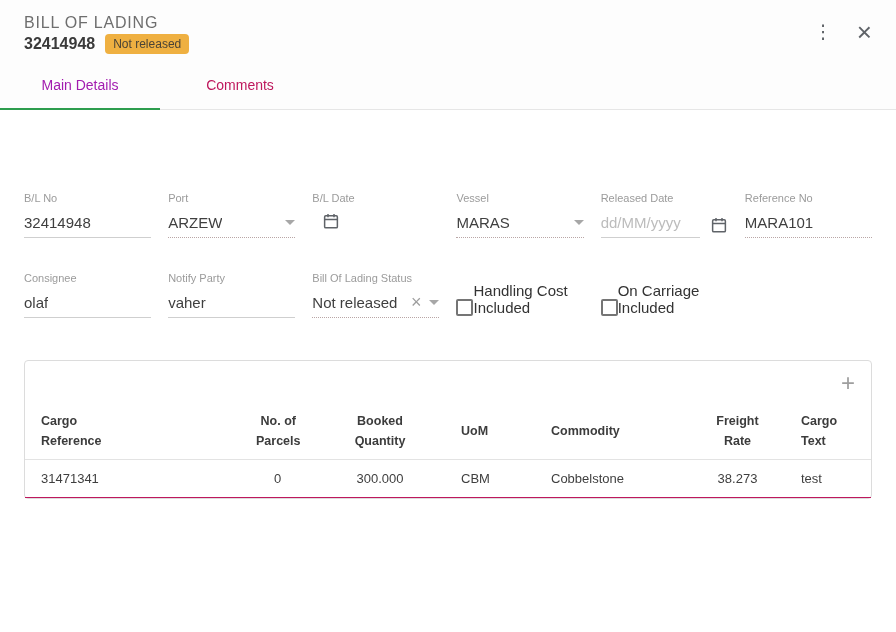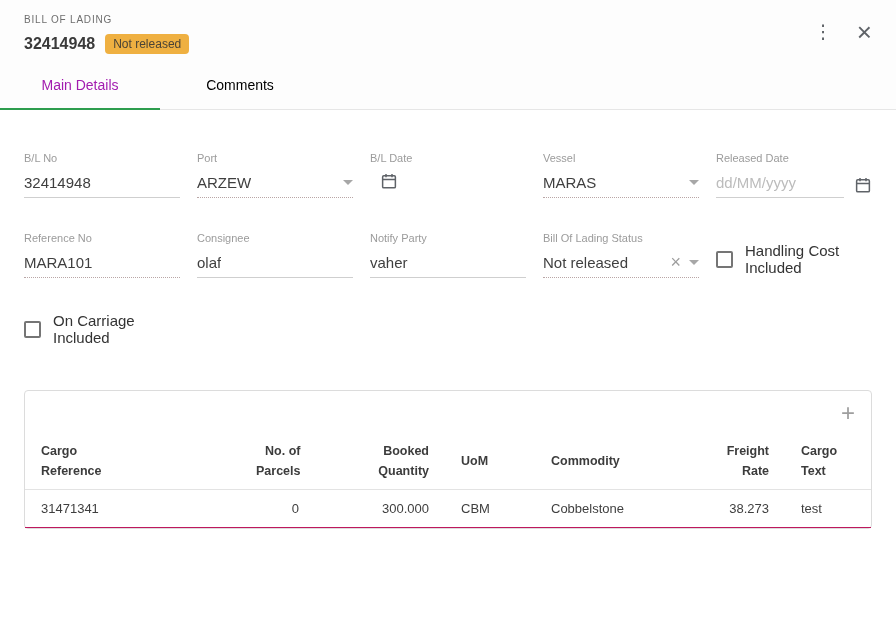--- a/index.html
+++ b/index.html
@@ -2,68 +2,68 @@
 <html><head>
 <meta charset="utf-8">
 <style>
   * { margin:0; padding:0; box-sizing:border-box; }
   html,body { width:896px; height:632px; background:#ffffff;
     font-family:"Liberation Sans","DejaVu Sans",sans-serif; color:#3f3f3f; overflow:hidden; }
 
   
   .top-section { background:#fdfdfd; }
   .header { display:flex; justify-content:space-between; padding:14px 24px 8px 24px; }
-  .eyebrow { font-size:10px; letter-spacing:0.8px; color:#6e6e6e; margin-bottom:9px; }
+  .eyebrow { font-size:16px; letter-spacing:0.8px; color:#6e6e6e; margin-bottom:2px; }
   .title-row { display:flex; align-items:center; gap:10px; }
   .title { font-size:16px; font-weight:bold; color:#3a3a3a; }
   .badge { background:#efb041; color:#4a4336; font-size:12px; padding:3px 8px; border-radius:4px; }
   .header-actions { display:flex; align-items:flex-start; gap:24px; padding-top:8px; }
   .kebab-icon { font-size:19px; color:#5f6368; cursor:pointer; line-height:20px; }
   .close-icon { font-size:26px; color:#5f6368; cursor:pointer; line-height:20px; }
 
   
   .tabbar { display:flex; border-bottom:1px solid #e6e6e6; }
-  .tab { width:160px; text-align:center; padding:15px 0 16px; font-size:14px; color:#000000;
+  .tab { width:160px; text-align:center; padding:15px 0 16px; font-size:14px; color:#be185d;
          position:relative; cursor:pointer; }
   .tab.active { color:#a21caf; }
   .tab.active::after { content:""; position:absolute; left:0; right:0; bottom:-1px; height:2px;
          background:#2d9d4e; }
 
   
   .content { padding:42px 24px 0 24px; background:#ffffff; }
-  .form-grid { display:grid; grid-template-columns:repeat(5,1fr); column-gap:17px; row-gap:34px; }
+  .form-grid { display:grid; grid-template-columns:repeat(6,1fr); column-gap:17px; row-gap:34px;margin-top:40px; }
   .field-label { font-size:11px; color:#9b9b9b; margin-bottom:8px; }
   .field-row { display:flex; align-items:flex-end; }
   .underline { flex:1; display:flex; align-items:center; height:26px; padding-bottom:5px;
          border-bottom:1px solid #cfcfcf; }
   .underline.dotted { border-bottom:1px dotted #b9a6a6; }
   .field-value { font-size:15px; color:#3f3f3f; white-space:nowrap; overflow:hidden; }
   .field-value.placeholder { color:#bcbcbc; }
   .trail { margin-left:auto; display:flex; align-items:center; gap:8px; }
   .chevron-down-icon { width:0; height:0; border-left:5px solid transparent;
          border-right:5px solid transparent; border-top:5px solid #a7a7a7; cursor:pointer; }
   .clear-icon { font-size:18px; color:#9e9e9e; line-height:14px; cursor:pointer; }
   .cal-icon { margin-left:10px; margin-bottom:4px; cursor:pointer; flex:0 0 auto; }
 
   
-  .checkbox { display:flex; align-items:center; gap:12px; align-self:end; margin-bottom:2px;
+  .checkbox { display:flex; align-items:flex-end; gap:0; align-self:end; margin-bottom:2px;
          cursor:pointer; }
   .checkbox .box { width:17px; height:17px; border:2px solid #757575; border-radius:2px;
          background:#fff; flex:0 0 auto; }
   .checkbox .cb-label { font-size:15px; color:#333; }
 
   
   .card { margin:42px 24px 0 24px; border:1px solid #dcdcdc; border-radius:4px; background:#fff; }
   .card-toolbar { display:flex; justify-content:flex-end; padding:12px 16px 10px; }
   .plus-icon { font-size:24px; font-weight:300; color:#9e9e9e; line-height:20px; cursor:pointer; }
   table { width:100%; border-collapse:collapse; table-layout:fixed; }
   th { font-size:12.5px; font-weight:bold; color:#3c3c3c; padding:8px 16px; text-align:left;
        vertical-align:middle; }
   th .hdr { display:inline-block; max-width:78px; line-height:1.6; }
-  th.num, td.num { text-align:right; }
+  th.num, td.num { text-align:center; }
   thead th { border-bottom:1px solid #e3e3e3; }
   td { font-size:13px; color:#3f3f3f; padding:11px 16px; border-bottom:1px solid #be185d; }
 </style>
 </head>
 <body>
 
 <div class="top-section">
   <div class="header">
     <div class="header-left">
       <div class="eyebrow">BILL OF LADING</div>

